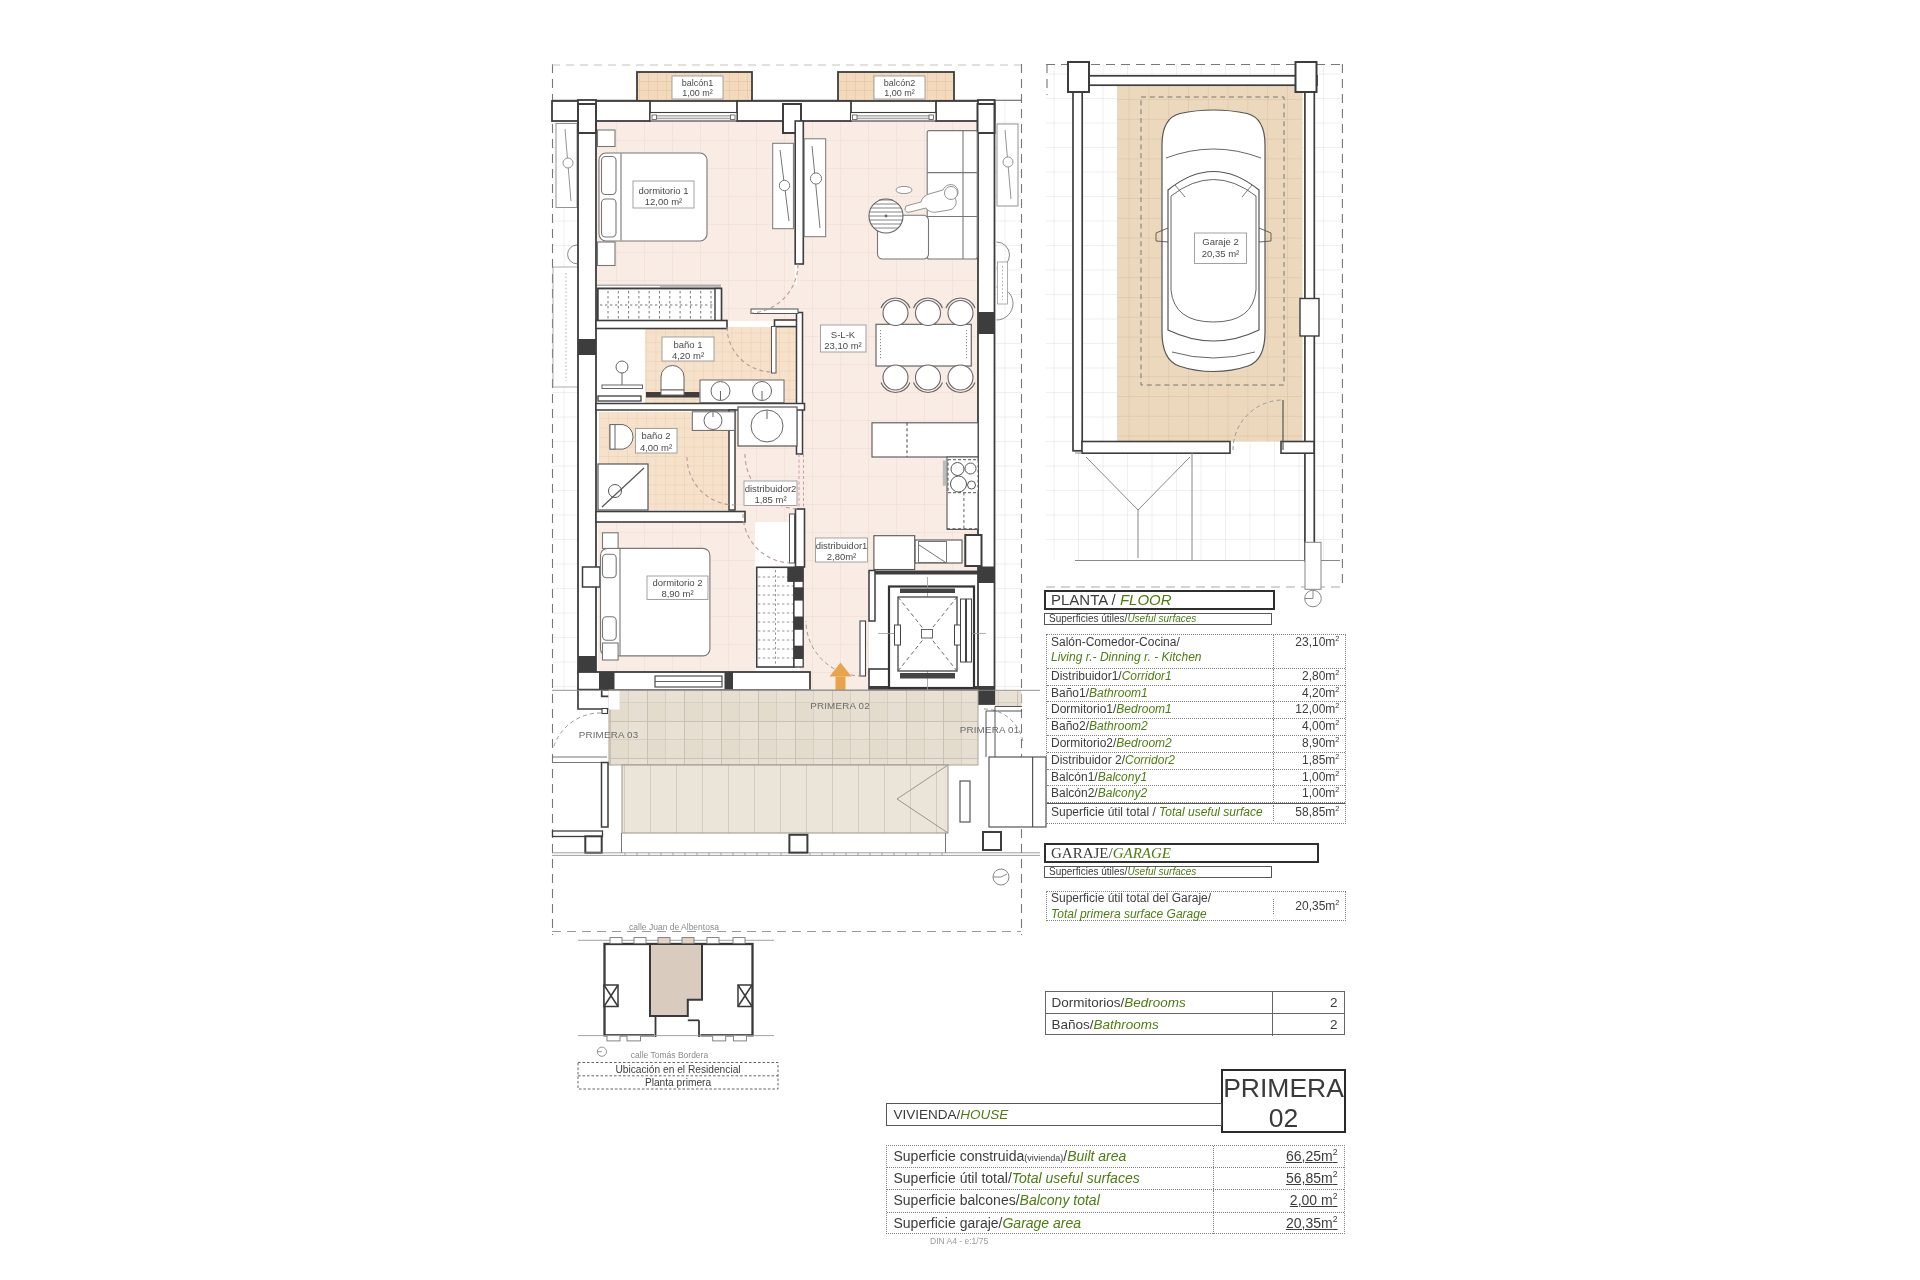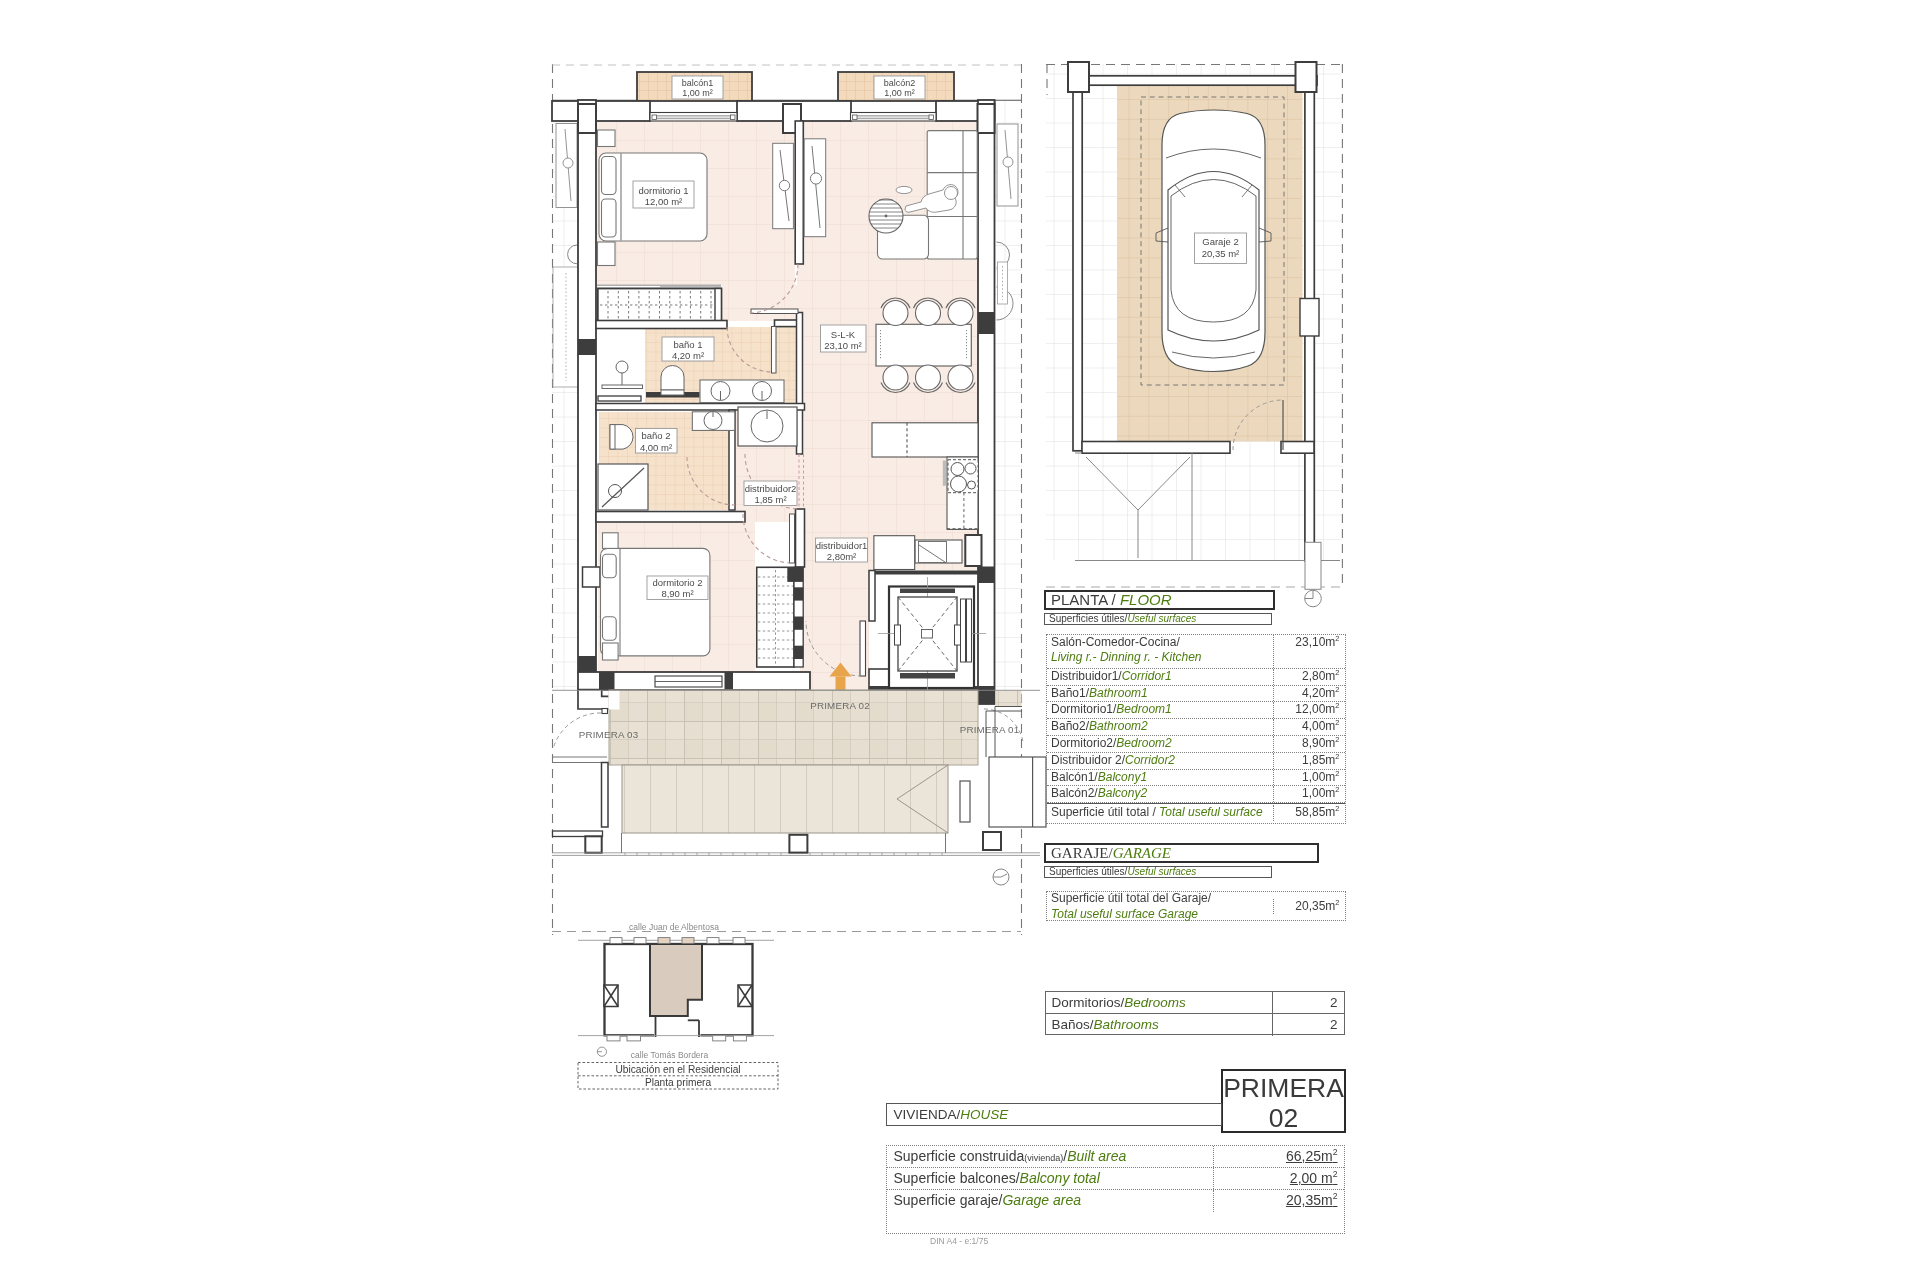--- a/index.html
+++ b/index.html
@@ -793,21 +793,21 @@
 </div>
 
 <div class="tbox" style="left:1044px;top:843px;width:275px;height:19.5px;border:2px solid #2e2e2e;
      font-size:15px;line-height:16px;padding-left:5px;font-family:Liberation Serif, serif;">GARAJE/<span class="it">GARAGE</span></div>
 
 <div class="tbox" style="left:1044px;top:866px;width:228px;height:12px;border:1px solid #555;
      font-size:10px;line-height:10.5px;padding-left:4px;">Superficies útiles/<span class="it">Useful surfaces</span></div>
 
 <div class="tbox" style="left:1046px;top:890.5px;width:299.5px;height:30px;border:1px dotted #808080;font-size:12px;">
   <div class="mrow" style="height:30px;border-bottom:none;">
-        <div class="mlab">Superficie útil total del Garaje/<br><span class="it">Total useful surface Garage</span></div>
+        <div class="mlab">Superficie útil total del Garaje/<br><span class="it">Total primera surface Garage</span></div>
         <div class="mval">20,35m<span class="sup">2</span></div>
       </div>
 </div>
 
 <div class="tbox" style="left:1044.5px;top:990.5px;width:300px;height:44.5px;border:1px solid #666;font-size:13.5px;">
   <div class="brow" style="border-bottom:1px solid #666;">
         <div class="blab">Dormitorios/<span class="it">Bedrooms</span></div>
         <div class="bval">2</div>
       </div>
   <div class="brow">
@@ -821,20 +821,24 @@
 
 <div class="tbox" style="left:885.5px;top:1103px;width:336px;height:22.5px;border:1px solid #555;
      font-size:13.5px;line-height:21px;padding-left:7px;">VIVIENDA/<span class="it">HOUSE</span></div>
 
 <div class="tbox" style="left:885.5px;top:1144.5px;width:459px;height:89.5px;border:1px dotted #808080;font-size:14px;">
   <div class="hrow">
         <div class="hlab">Superficie construida<span style="font-size:9px;">(vivienda)</span>/<span class="it">Built area</span></div>
         <div class="hval">66,25m<span class="sup">2</span></div>
       </div>
   <div class="hrow">
+        <div class="hlab">Superficie útil total/<span class="it">Total useful surfaces</span></div>
+        <div class="hval">56,85m<span class="sup">2</span></div>
+      </div>
+  <div class="hrow">
         <div class="hlab">Superficie balcones/<span class="it">Balcony total</span></div>
         <div class="hval">2,00 m<span class="sup">2</span></div>
       </div>
   <div class="hrow" style="border-bottom:none;">
         <div class="hlab">Superficie garaje/<span class="it">Garage area</span></div>
         <div class="hval">20,35m<span class="sup">2</span></div>
       </div>
 </div>
 
 <div class="tbox" style="left:930px;top:1236px;font-size:8.5px;color:#9a9a9a;">DIN A4 - e:1/75</div>

